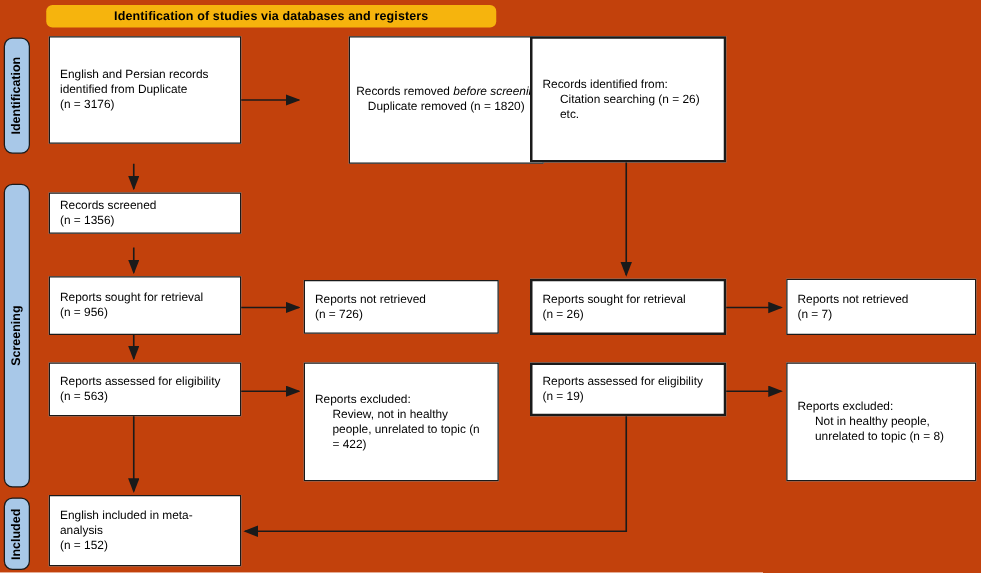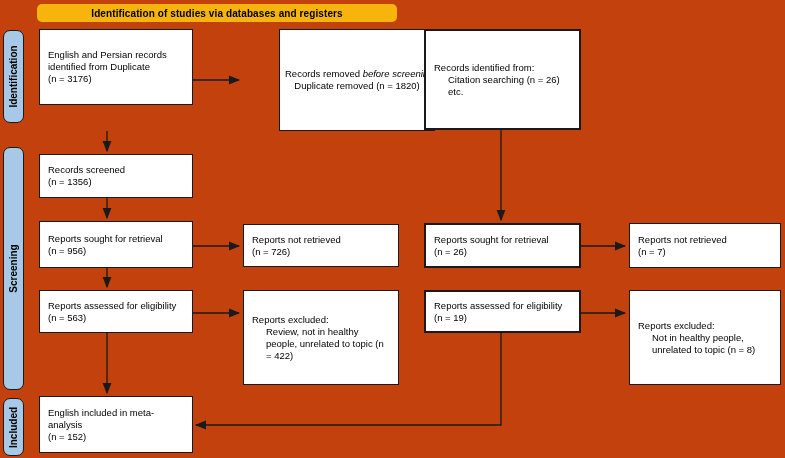--- a/index.html
+++ b/index.html
@@ -47,32 +47,32 @@
   <div class="stage" style="left:3px;top:30px;height:93px;">
     <span>Identification</span>
   </div>
   <div class="stage" style="left:3px;top:147px;height:243px;">
     <span>Screening</span>
   </div>
   <div class="stage" style="left:3px;top:398px;height:58px;">
     <span>Included</span>
   </div>
 
-  <div class="box" style="left:39px;top:29px;width:154px;height:76px;">
+  <div class="box" style="left:39px;top:29px;width:154px;height:86px;">
     <div class="ln">English and Persian records</div>
     <div class="ln">identified from Duplicate</div>
     <div class="ln">(n = 3176)</div>
   </div>
 
   <div class="box center" style="left:243px;top:29px;width:156px;height:102px;margin-left:36px;">
     <div class="ln"><span>Records removed </span><i>before screening</i><span>:</span></div>
     <div class="ln">Duplicate removed (n = 1820)</div>
   </div>
 
-  <div class="box" style="left:39px;top:154px;width:154px;height:44px;">
+  <div class="box" style="left:39px;top:154px;width:154px;height:33px;">
     <div class="ln">Records screened</div>
     <div class="ln">(n = 1356)</div>
   </div>
 
   <div class="box" style="left:39px;top:221px;width:154px;height:47px;">
     <div class="ln">Reports sought for retrieval</div>
     <div class="ln">(n = 956)</div>
   </div>
 
   <div class="box" style="left:243px;top:224px;width:156px;height:43px;">

